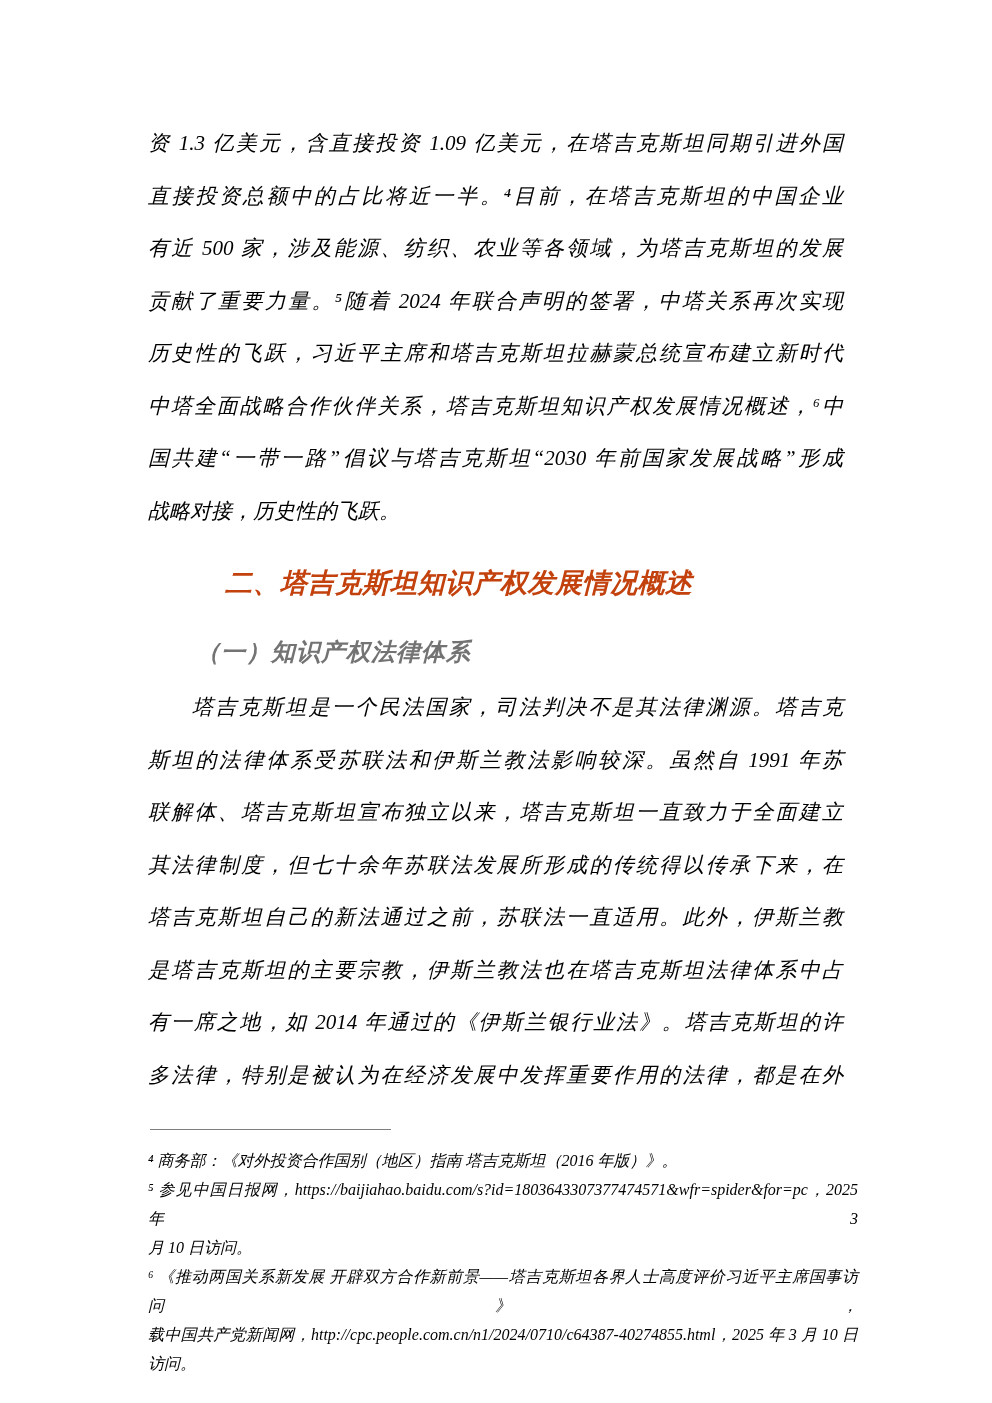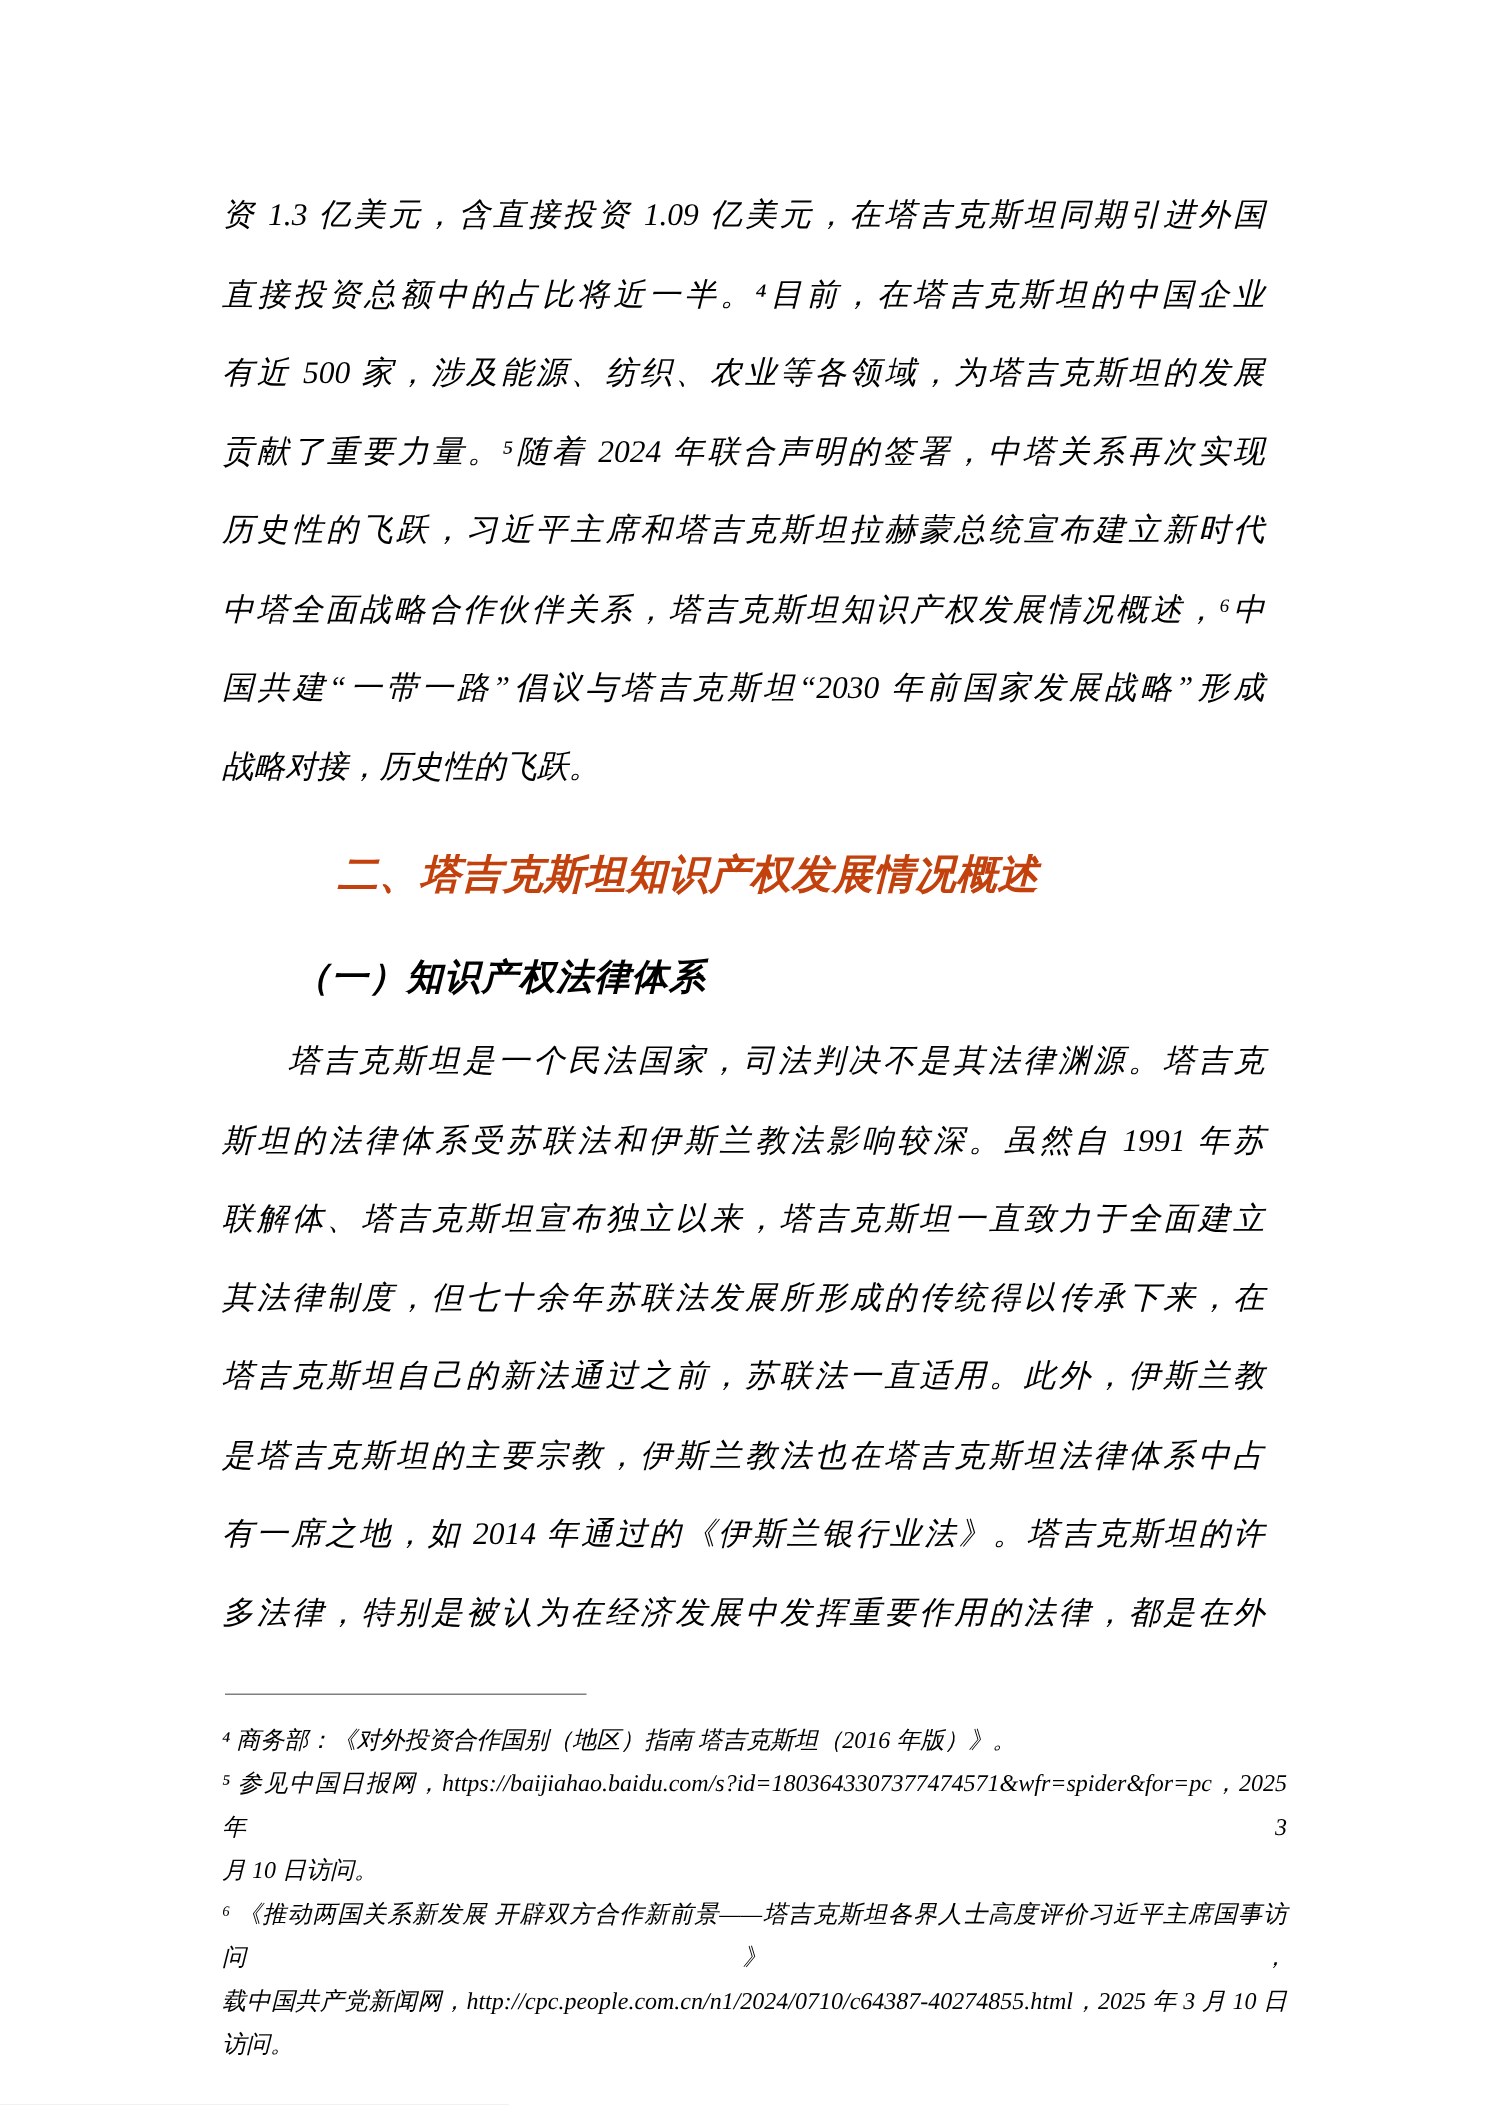--- a/index.html
+++ b/index.html
@@ -51,21 +51,21 @@
   .subsection-heading {
     position: absolute;
     left: 196px;
     top: 639px;
     margin: 0;
     font-family: "Liberation Serif", "DejaVu Serif", serif;
     font-weight: 700;
     font-size: 24px;
     line-height: 27px;
     letter-spacing: 1px;
-    color: #000000;
+    color: #737373;
   }
   .footnote-separator {
     position: absolute;
     left: 150px;
     top: 1129px;
     width: 241px;
     height: 0;
     border-top: 1px solid #7f7f7f;
   }
   .footnotes {

